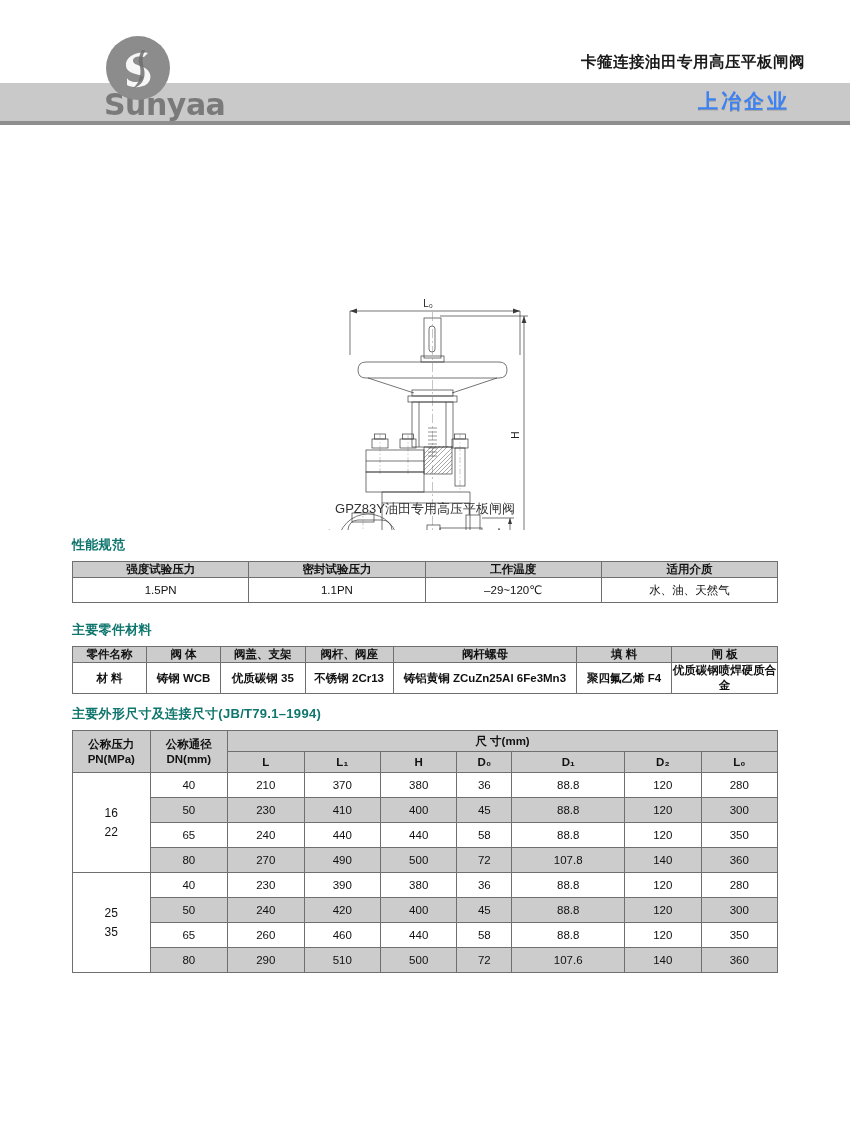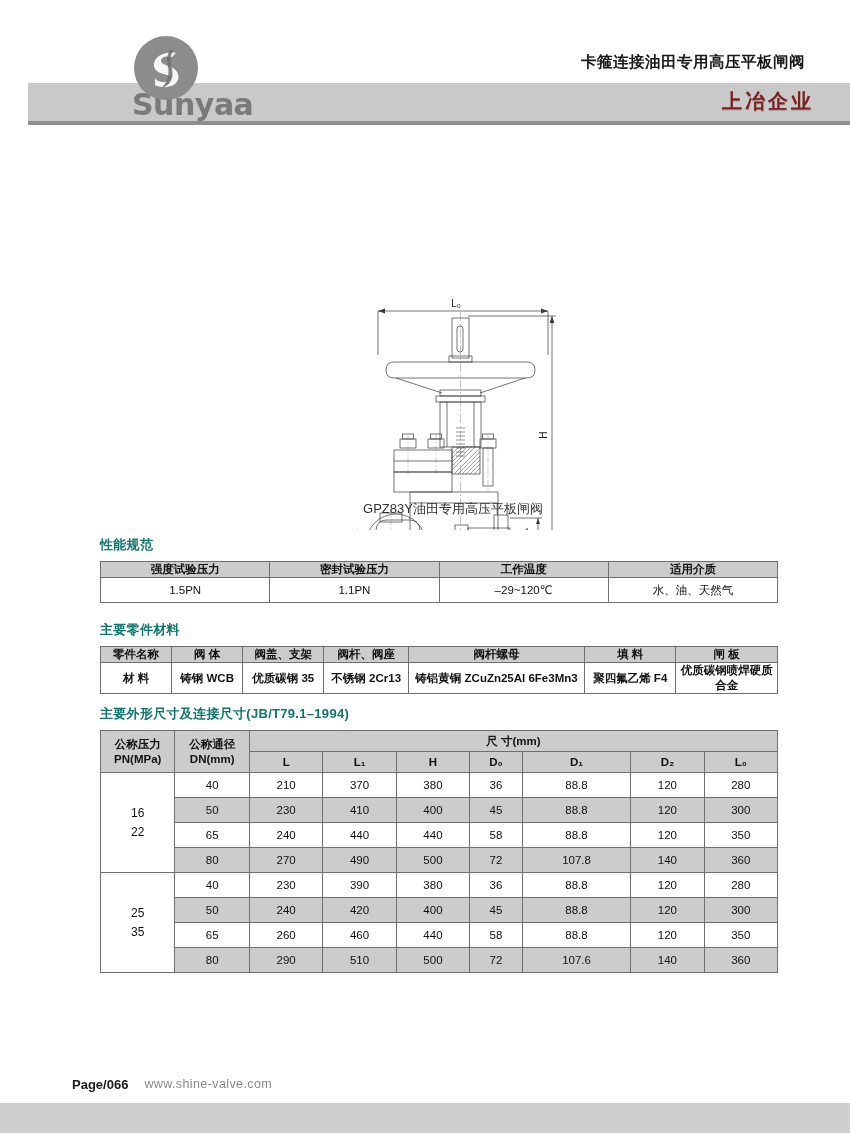--- a/index.html
+++ b/index.html
@@ -3,21 +3,21 @@
 <meta charset="utf-8">
 <style>
   * { box-sizing: border-box; margin: 0; padding: 0; }
   html, body {
     width: 850px; height: 1133px;
     background: #ffffff;
     font-family: "Liberation Sans", "DejaVu Sans", sans-serif;
     color: #111;
     overflow: hidden;
   }
-  .page { position: relative; width: 850px; height: 1133px; background: #fff; padding-left: 28px; }
+  .page { position: relative; width: 850px; height: 1133px; background: #fff; }
 
   
   .header { position: relative; height: 140px; }
   .logo-mark {
     position: absolute; left: 106px; top: 36px;
     width: 64px; height: 64px; border-radius: 50%;
     background: #8c8c8c;
     z-index: 3;
   }
   .logo-mark .s-glyph {
@@ -34,22 +34,22 @@
     border-bottom: 4px solid #8e8e8e;
     z-index: 1;
   }
   .brand-word {
     position: absolute; left: 104px; top: 87px;
     font-size: 30px; font-weight: bold; letter-spacing: -0.5px;
     color: #7a7a7a; z-index: 2;
     font-family: "DejaVu Sans", sans-serif;
   }
   .banner-cn {
-    position: absolute; right: 36px; top: 88px;
-    font-size: 20px; font-weight: bold; color: #7f1d1d;
+    position: absolute; right: 60px; top: 88px;
+    font-size: 20px; font-weight: bold; color: #3b82f6;
     letter-spacing: 3px; z-index: 2;
     text-shadow: 0 1px 0 #9a9a9a;
   }
 
   
   .drawing-wrap {
     position: relative; width: 850px; height: 390px;
   }
   .drawing-svg { position: absolute; left: 0; top: 0; }
   .drawing-caption {
@@ -446,21 +446,14 @@
             <td>500</td>
             <td>72</td>
             <td>107.6</td>
             <td>140</td>
             <td>360</td>
           </tr>
         </tbody>
     </table>
   </div>
 
-  <div class="footer">
-    <div class="footer-text">
-      <span class="page-no">Page/066</span>
-      <span class="site">www.shine-valve.com</span>
-    </div>
-    <div class="footer-band"></div>
-  </div>
 
 </div>
 
 </body></html>

